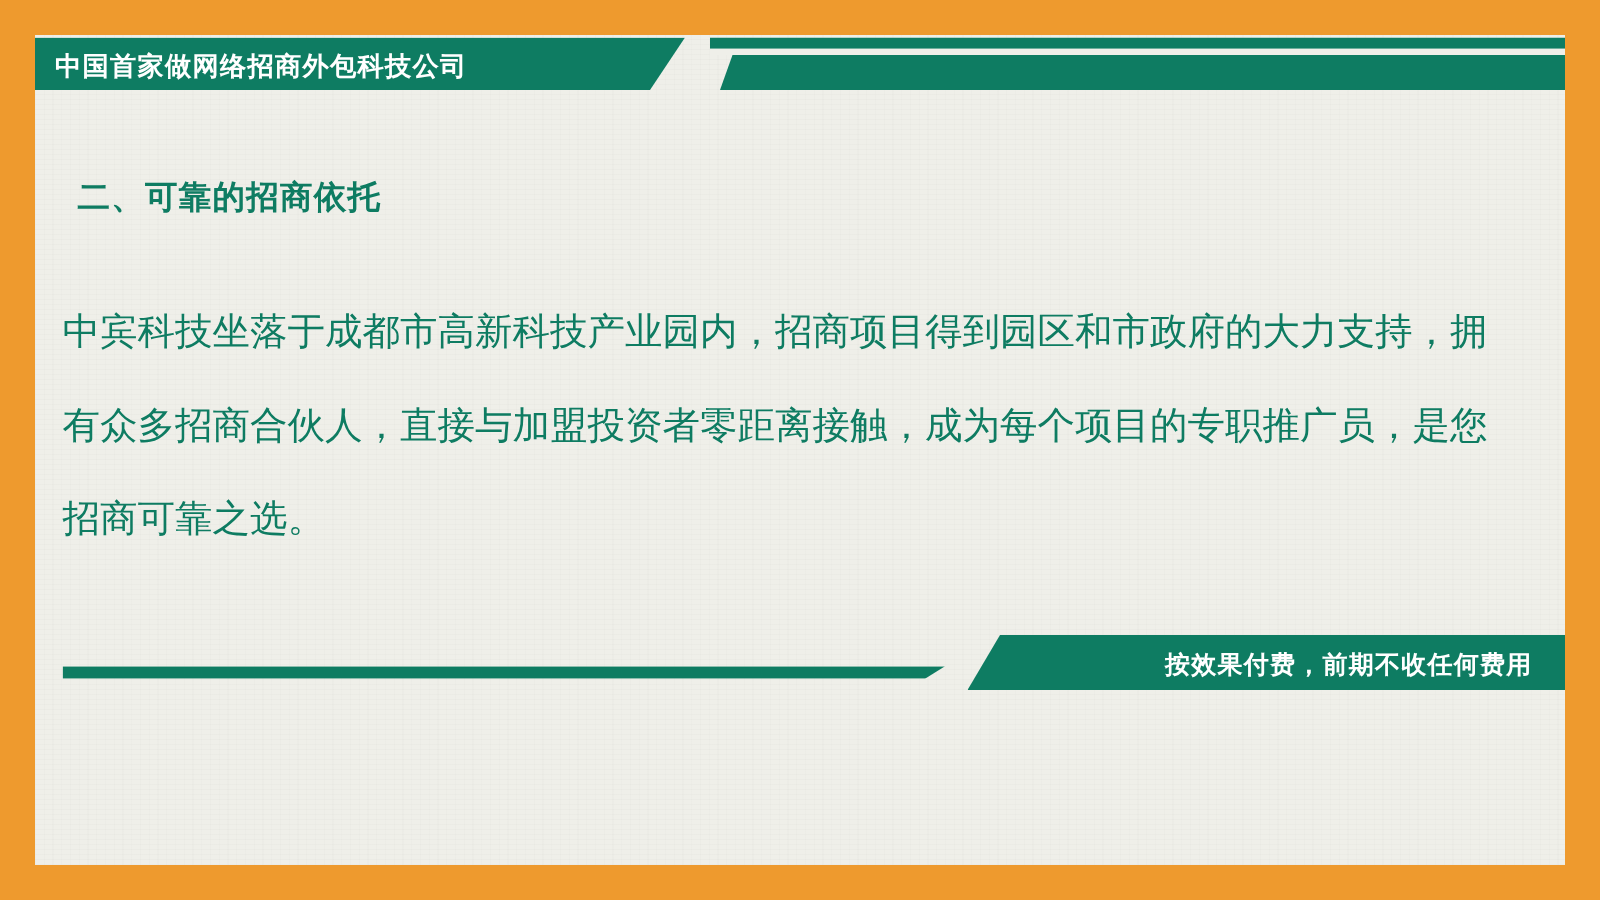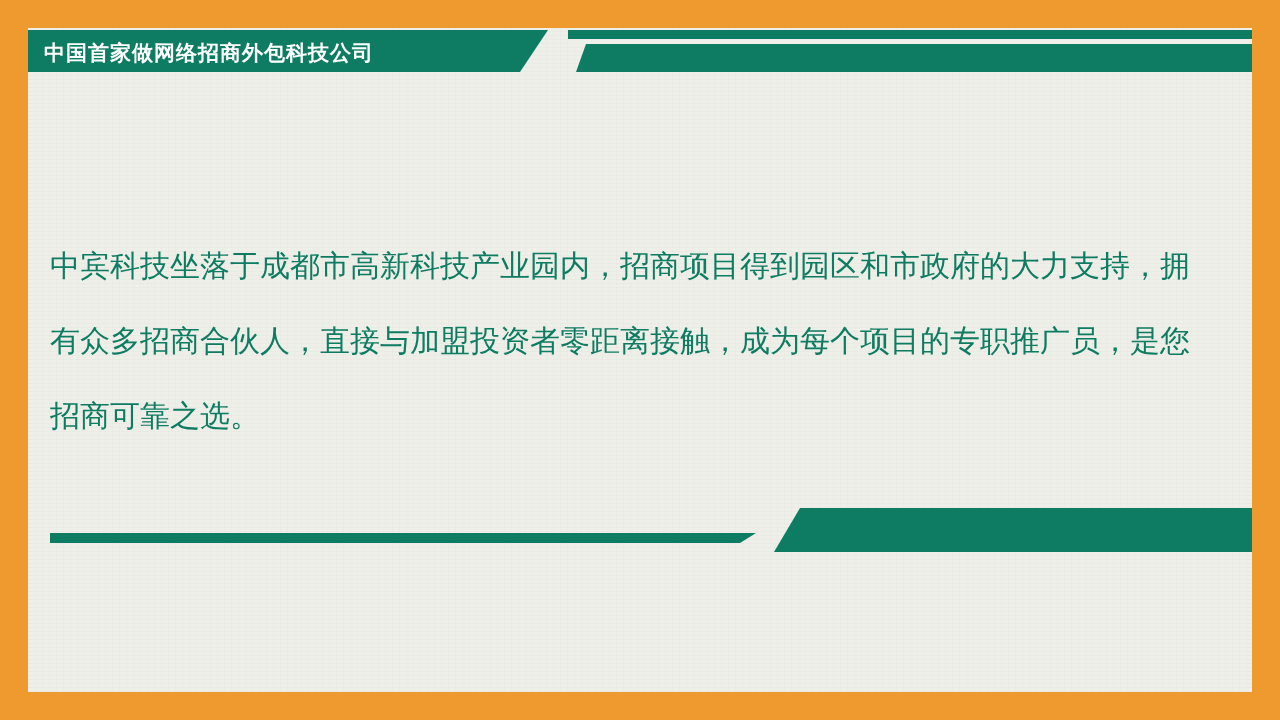--- a/index.html
+++ b/index.html
@@ -161,21 +161,23 @@
   <div class="content-panel"></div>
 
   <div class="header-band">
     <div class="header-left-shape"></div>
     <div class="header-bar-top"></div>
     <div class="header-gap-line"></div>
     <div class="header-bar-bottom"></div>
     <div class="header-title">中国首家做网络招商外包科技公司</div>
   </div>
 
+  <div class="section-heading">二、可靠的招商依托</div>
 
   <div class="body-text">中宾科技坐落于成都市高新科技产业园内，招商项目得到园区和市政府的大力支持，拥有众多招商合伙人，直接与加盟投资者零距离接触，成为每个项目的专职推广员，是您招商可靠之选。</div>
 
   <div class="footer-band">
     <div class="footer-bar-left"></div>
     <div class="footer-right-shape"></div>
+    <div class="footer-note">按效果付费，前期不收任何费用</div>
   </div>
 
 </div>
 
 </body></html>

